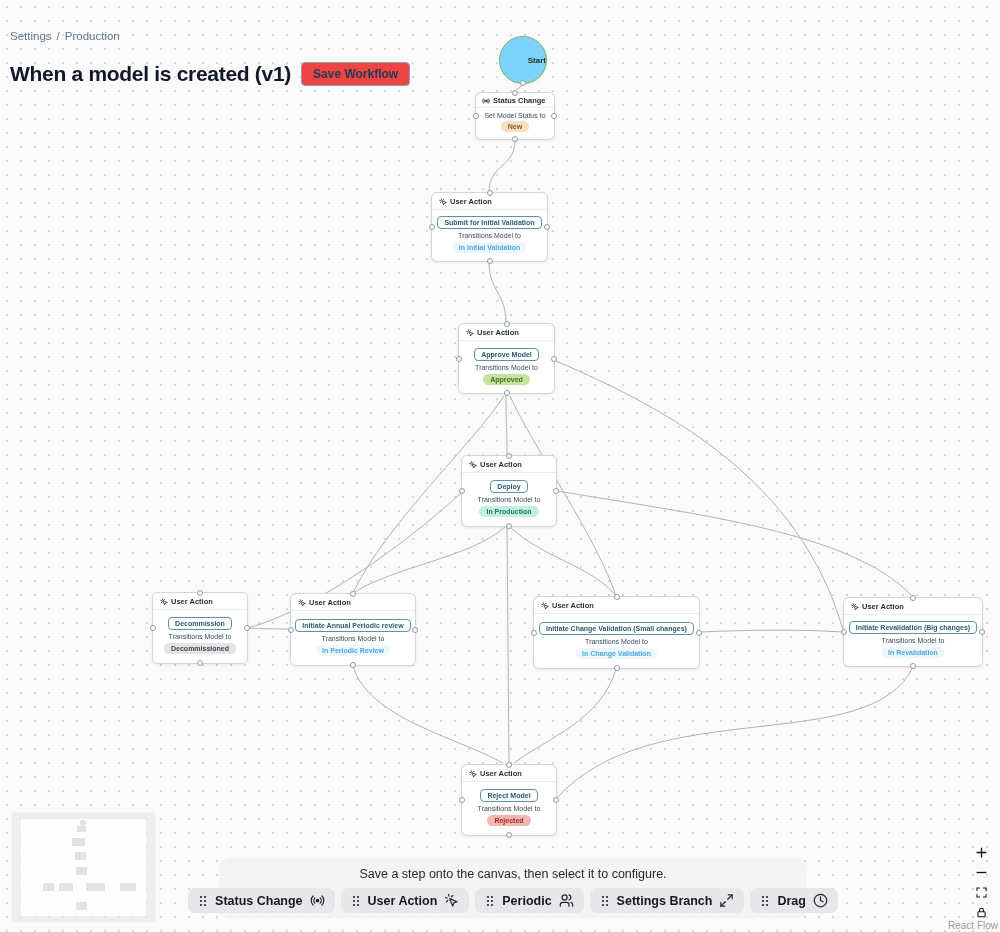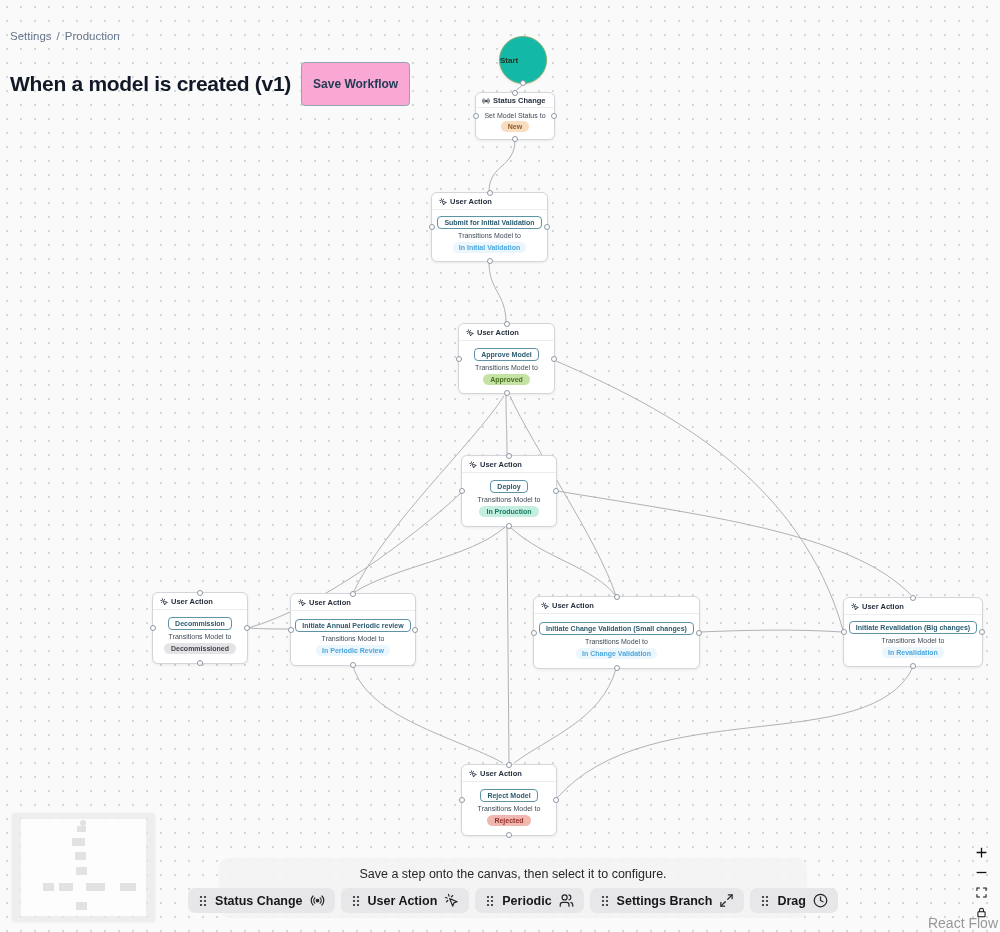--- a/index.html
+++ b/index.html
@@ -13,22 +13,22 @@
     color:#1f2937;
   }
 
   
   .page-header { position:absolute; left:10px; top:30px; z-index:30; }
   .breadcrumb { font-size:11.5px; color:#64748b; display:flex; gap:5px; align-items:center; }
   .breadcrumb .crumb { cursor:pointer; }
   .title-row { display:flex; align-items:center; gap:10px; margin-top:20px; }
   .page-title { font-size:21px; font-weight:700; color:#111827; letter-spacing:-0.3px; }
   .save-btn {
-    background:#f9a8d4; border:1px solid #94a3b3; border-radius:4px;
-    padding:14px 11px; font-size:12px; font-weight:700; color:#1f3a52;
+    background:#ef4444; border:1px solid #94a3b3; border-radius:4px;
+    padding:4px 11px; font-size:12px; font-weight:700; color:#1f3a52;
     font-family:"Liberation Sans", sans-serif; cursor:pointer;
   }
 
   
   .canvas { position:absolute; inset:0; }
   .edges { position:absolute; inset:0; z-index:1; }
   .edges path { fill:none; stroke:#b1b1b7; stroke-width:1; }
 
   
   .node {
@@ -66,22 +66,22 @@
     position:absolute; width:6px; height:6px; background:#fff;
     border:1px solid #8f99a4; border-radius:50%; z-index:6; cursor:crosshair;
   }
   .handle.top    { top:-3px;  left:50%; transform:translateX(-50%); }
   .handle.bottom { bottom:-3px; left:50%; transform:translateX(-50%); }
   .handle.left   { left:-3px; top:50%; transform:translateY(-50%); }
   .handle.right  { right:-3px; top:50%; transform:translateY(-50%); }
 
   #node-start {
     left:499px; top:36px; width:48px; height:48px; border-radius:50%;
-    background:#14b8a6; border:1px solid #7fae74;
-    align-items:center; justify-content:flex-start; display:flex; flex-direction:row;
+    background:#7dd3fc; border:1px solid #7fae74;
+    align-items:center; justify-content:flex-end; display:flex; flex-direction:row;
   }
   #node-start .start-label { font-size:8px; font-weight:700; color:#23331f; }
 
   #node-status-change { left:475px; top:92px;  width:80px;  height:48px; }
   #node-status-change .node-header { padding:3px 6px 2px; }
   #node-status-change .node-body { padding:2px 4px 5px; gap:2px; }
   #node-submit        { left:431px; top:192px; width:117px; height:70px; }
   #node-approve       { left:458px; top:323px; width:97px;  height:71px; }
   #node-deploy        { left:461px; top:455px; width:96px;  height:72px; }
   #node-decommission  { left:152px; top:592px; width:96px;  height:72px; }
@@ -117,21 +117,21 @@
   
   .controls {
     position:absolute; right:8px; top:843px; z-index:20;
     display:flex; flex-direction:column; align-items:center; gap:1px;
   }
   .ctrl-btn {
     width:22px; height:19px; display:flex; align-items:center; justify-content:center;
     background:transparent; border:none; cursor:pointer; color:#111;
   }
   .attribution {
-    position:absolute; right:2px; bottom:1px; font-size:14px; color:#989898; z-index:20;
+    position:absolute; right:2px; bottom:1px; font-size:10px; color:#989898; z-index:20;
   }
 </style>
 </head>
 <body>
 
 <div class="canvas">
 
   <svg class="edges" width="1000" height="932" viewBox="0 0 1000 932" xmlns="http://www.w3.org/2000/svg">
     <path d="M523 84 C521 88, 517 88, 515 92"></path>
     <path d="M515 140 C515 168, 489 164, 489 192"></path>

